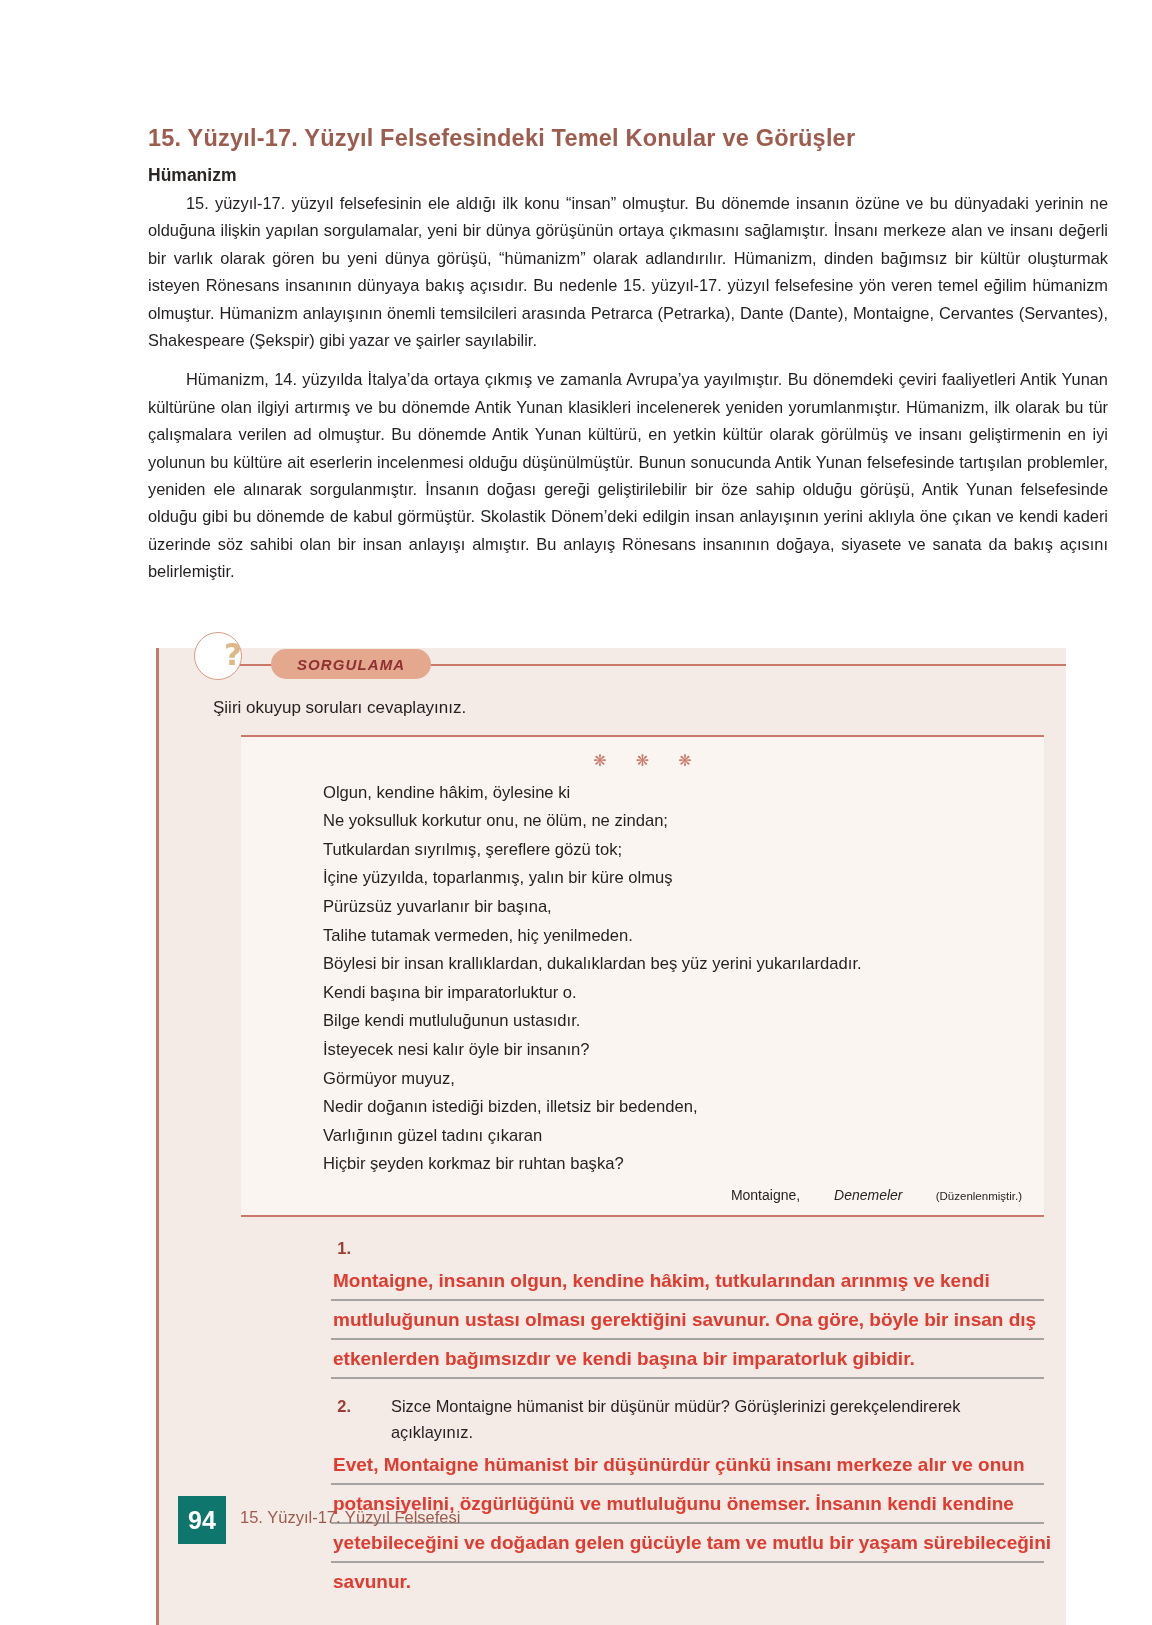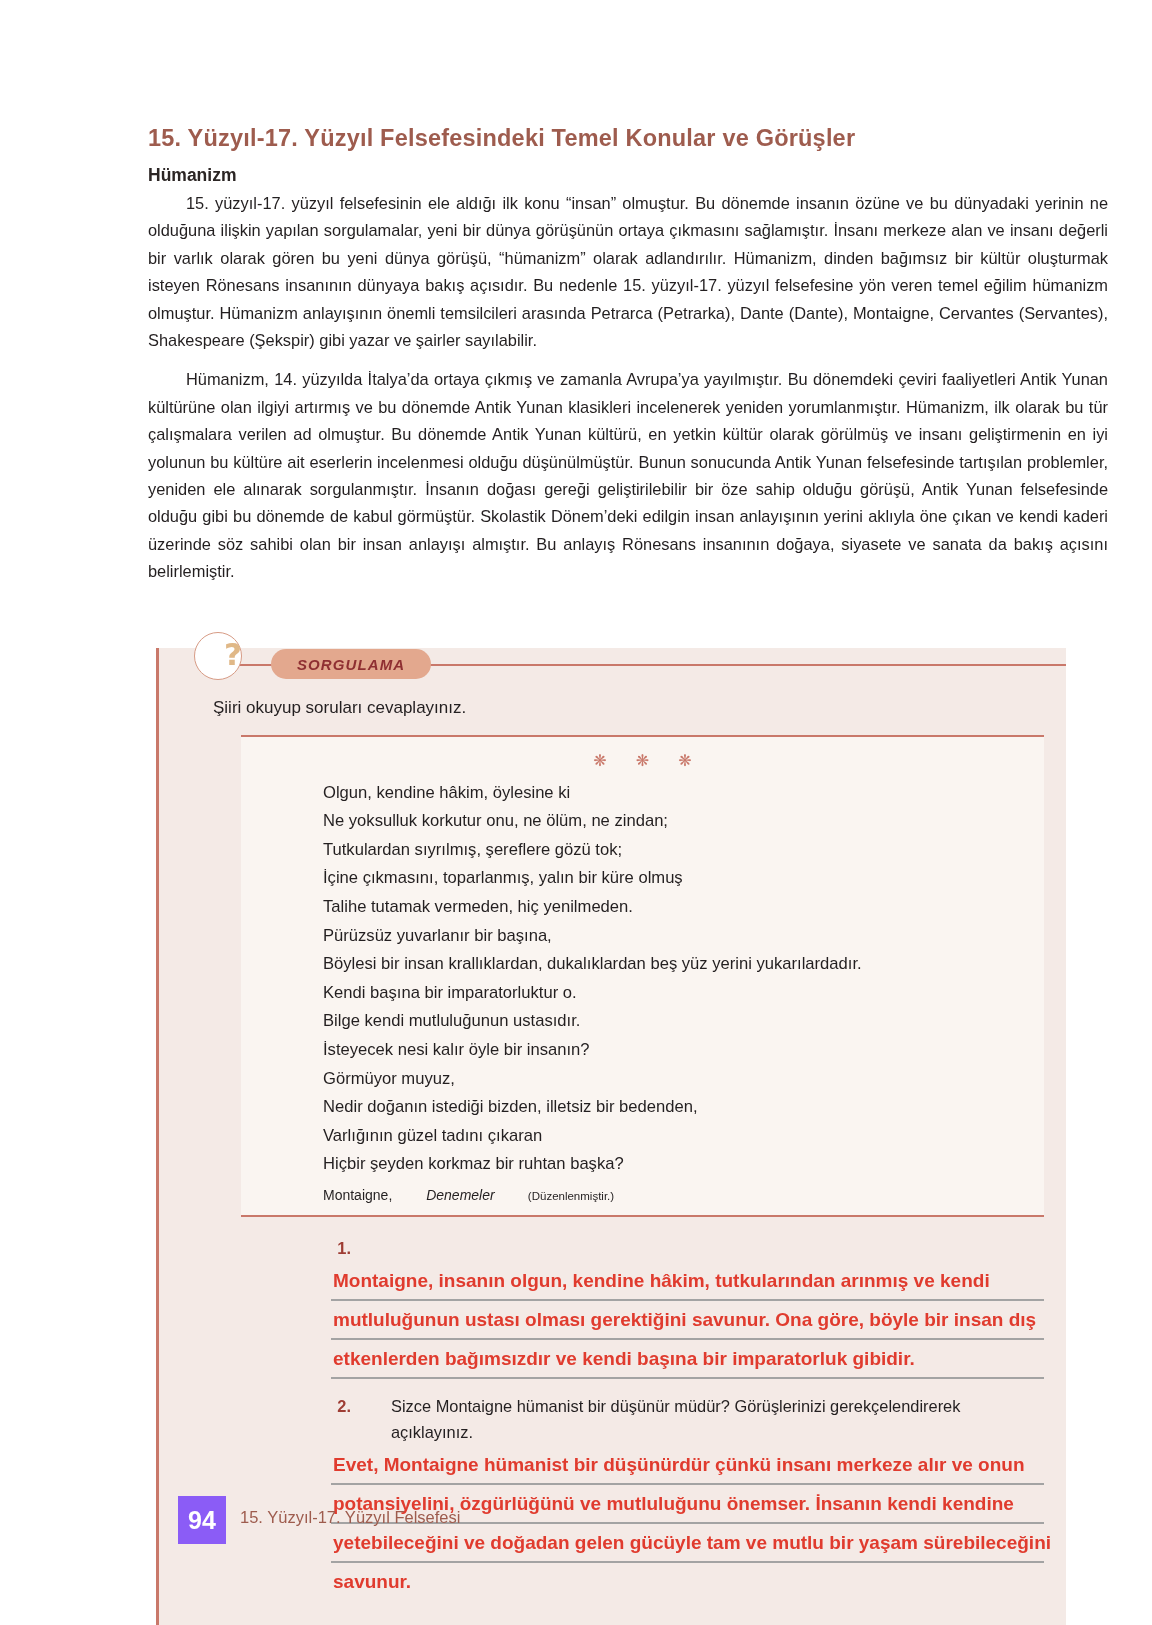--- a/index.html
+++ b/index.html
@@ -155,20 +155,21 @@
     padding-left: 12px;
     font-family: "DejaVu Sans", sans-serif;
   }
   .poem-lines {
     font-size: 16.6px;
     line-height: 28.6px;
     color: #231f20;
   }
   .poem-lines .line { white-space: nowrap; }
   .poem-source {
+    text-align: right;
     font-size: 14px;
     margin-top: 8px;
     margin-bottom: 2px;
     color: #231f20;
   }
   .poem-source .work { font-style: italic; }
   .poem-source .note { font-size: 11.5px; }
 
   
   .questions { margin-top: 18px; }
@@ -214,21 +215,21 @@
     top: 1496px;
     width: 960px;
     height: 48px;
   }
   .page-num-box {
     position: absolute;
     left: 0;
     top: 0;
     width: 48px;
     height: 48px;
-    background: #8b5cf6;
+    background: #0f766e;
     color: #ffffff;
     font-size: 25px;
     font-weight: bold;
     display: flex;
     align-items: center;
     justify-content: center;
   }
   .footer-label {
     position: absolute;
     left: 62px;
@@ -261,23 +262,23 @@
 
     <div class="panel-body">
       <div class="instruction">Şiiri okuyup soruları cevaplayınız.</div>
 
       <div class="poem-card">
         <div class="poem-ornaments">❋ ❋ ❋</div>
         <div class="poem-lines">
           <div class="line">Olgun, kendine hâkim, öylesine ki</div>
           <div class="line">Ne yoksulluk korkutur onu, ne ölüm, ne zindan;</div>
           <div class="line">Tutkulardan sıyrılmış, şereflere gözü tok;</div>
-          <div class="line">İçine çıkmasını, toparlanmış, yalın bir küre olmuş</div>
+          <div class="line">İçine yüzyılda, toparlanmış, yalın bir küre olmuş</div>
+          <div class="line">Pürüzsüz yuvarlanır bir başına,</div>
           <div class="line">Talihe tutamak vermeden, hiç yenilmeden.</div>
-          <div class="line">Pürüzsüz yuvarlanır bir başına,</div>
           <div class="line">Böylesi bir insan krallıklardan, dukalıklardan beş yüz yerini yukarılardadır.</div>
           <div class="line">Kendi başına bir imparatorluktur o.</div>
           <div class="line">Bilge kendi mutluluğunun ustasıdır.</div>
           <div class="line">İsteyecek nesi kalır öyle bir insanın?</div>
           <div class="line">Görmüyor muyuz,</div>
           <div class="line">Nedir doğanın istediği bizden, illetsiz bir bedenden,</div>
           <div class="line">Varlığının güzel tadını çıkaran</div>
           <div class="line">Hiçbir şeyden korkmaz bir ruhtan başka?</div>
         </div>
         <div class="poem-source"><span>Montaigne, </span><span class="work">Denemeler</span><span class="note"> (Düzenlenmiştir.)</span></div>

